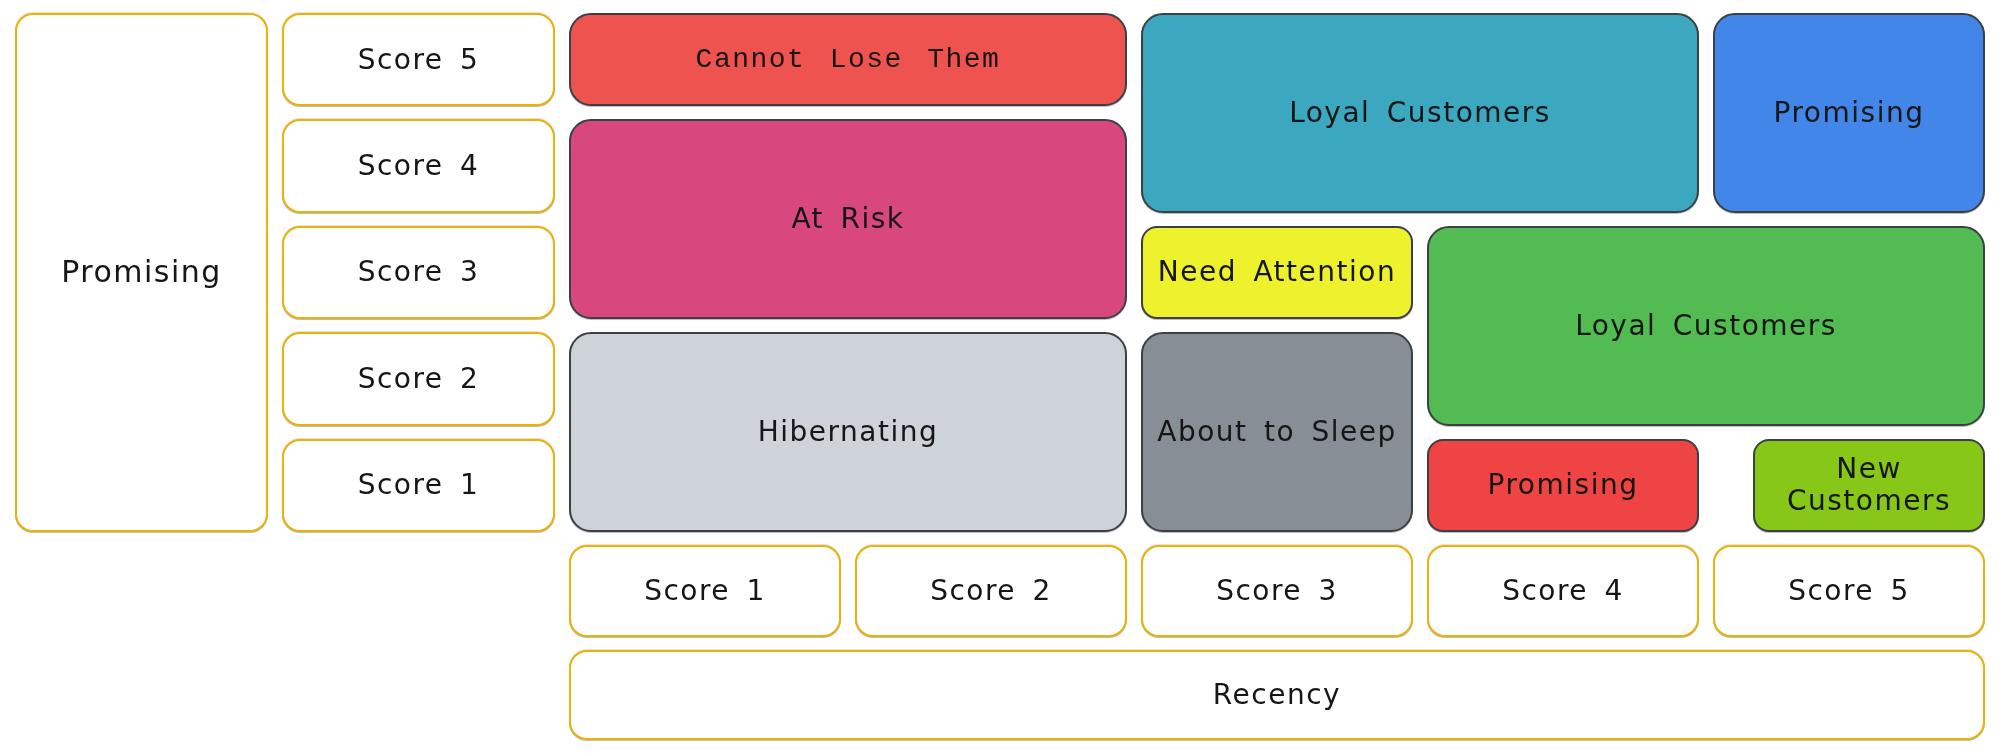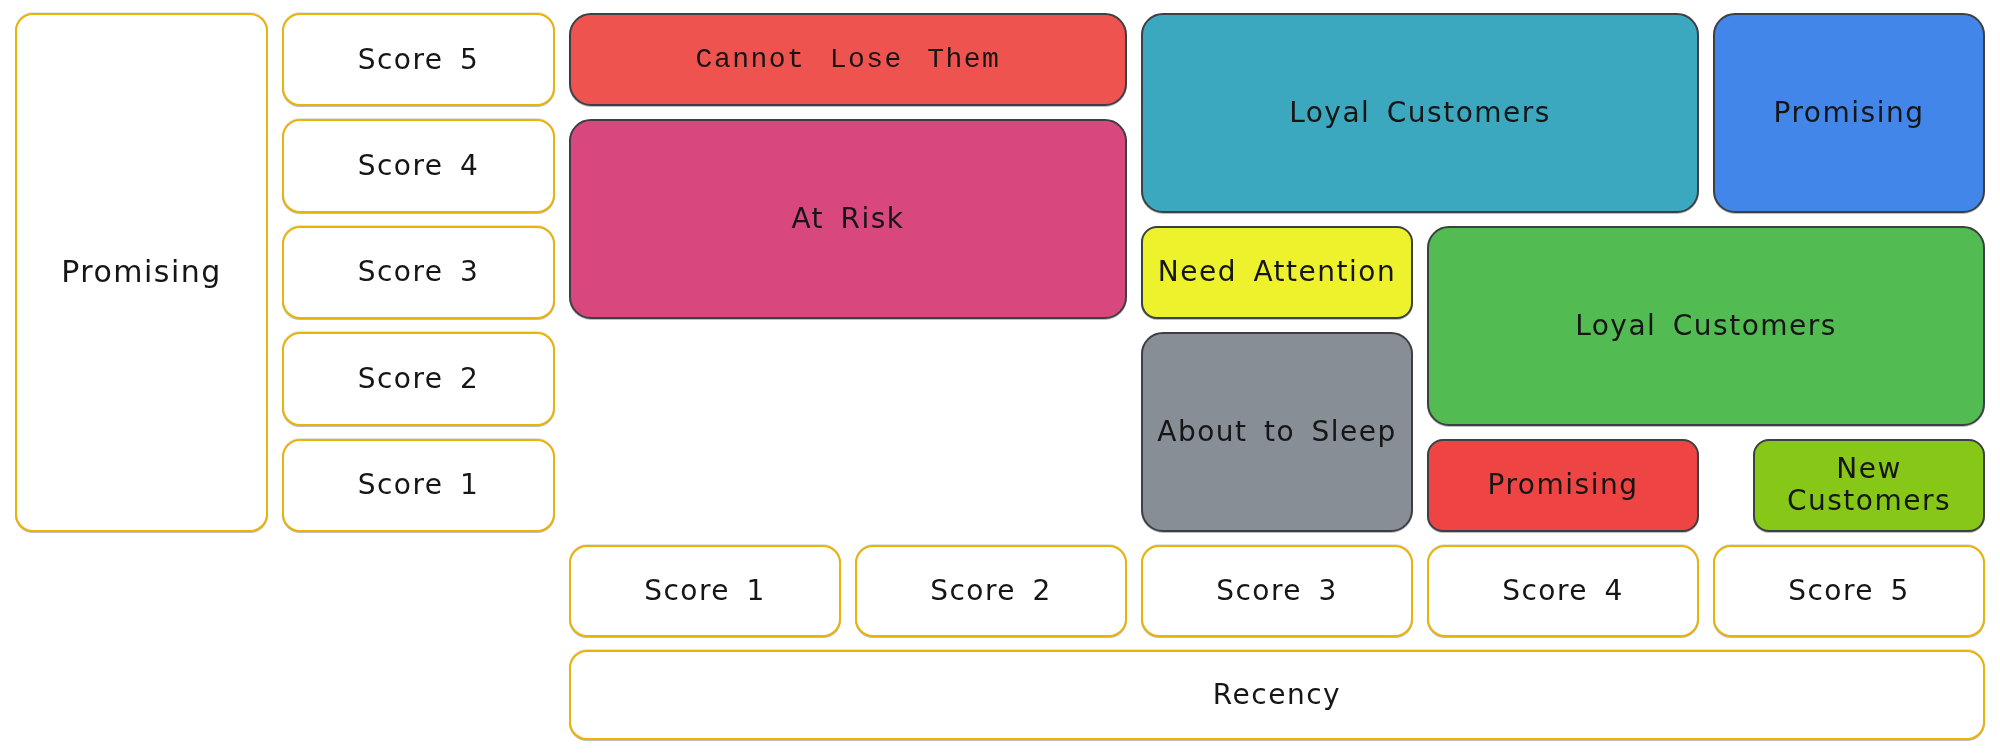--- a/index.html
+++ b/index.html
@@ -80,20 +80,21 @@
   <div class="box axis-box freq-label">Promising</div>
 
   <div class="box axis-box fscore-0">Score 5</div>
   <div class="box axis-box fscore-1">Score 4</div>
   <div class="box axis-box fscore-2">Score 3</div>
   <div class="box axis-box fscore-3">Score 2</div>
   <div class="box axis-box fscore-4">Score 1</div>
 
   <div class="box segment seg-cannot" style="background: rgb(239, 83, 80);">Cannot Lose Them</div>
   <div class="box segment seg-atrisk" style="background: rgb(216, 72, 127);">At Risk</div>
+  <div class="box segment seg-hibernating" style="background: rgb(206, 211, 217);">Hibernating</div>
   <div class="box segment seg-loyal-top" style="background: rgb(59, 168, 192);">Loyal Customers</div>
   <div class="box segment seg-sleep" style="background: rgb(135, 142, 149);">About to Sleep</div>
   <div class="box segment small seg-attention" style="background: rgb(237, 242, 45);">Need Attention</div>
   <div class="box segment seg-champions" style="background: rgb(65, 134, 232);">Promising</div>
   <div class="box segment seg-loyal-right" style="background: rgb(82, 188, 83);">Loyal Customers</div>
   <div class="box segment small seg-promising" style="background: #ef4444;">Promising</div>
   <div class="box segment small seg-newcust" style="background: rgb(134, 199, 23);">New Customers</div>
 
   <div class="box axis-box rscore-0">Score 1</div>
   <div class="box axis-box rscore-1">Score 2</div>

